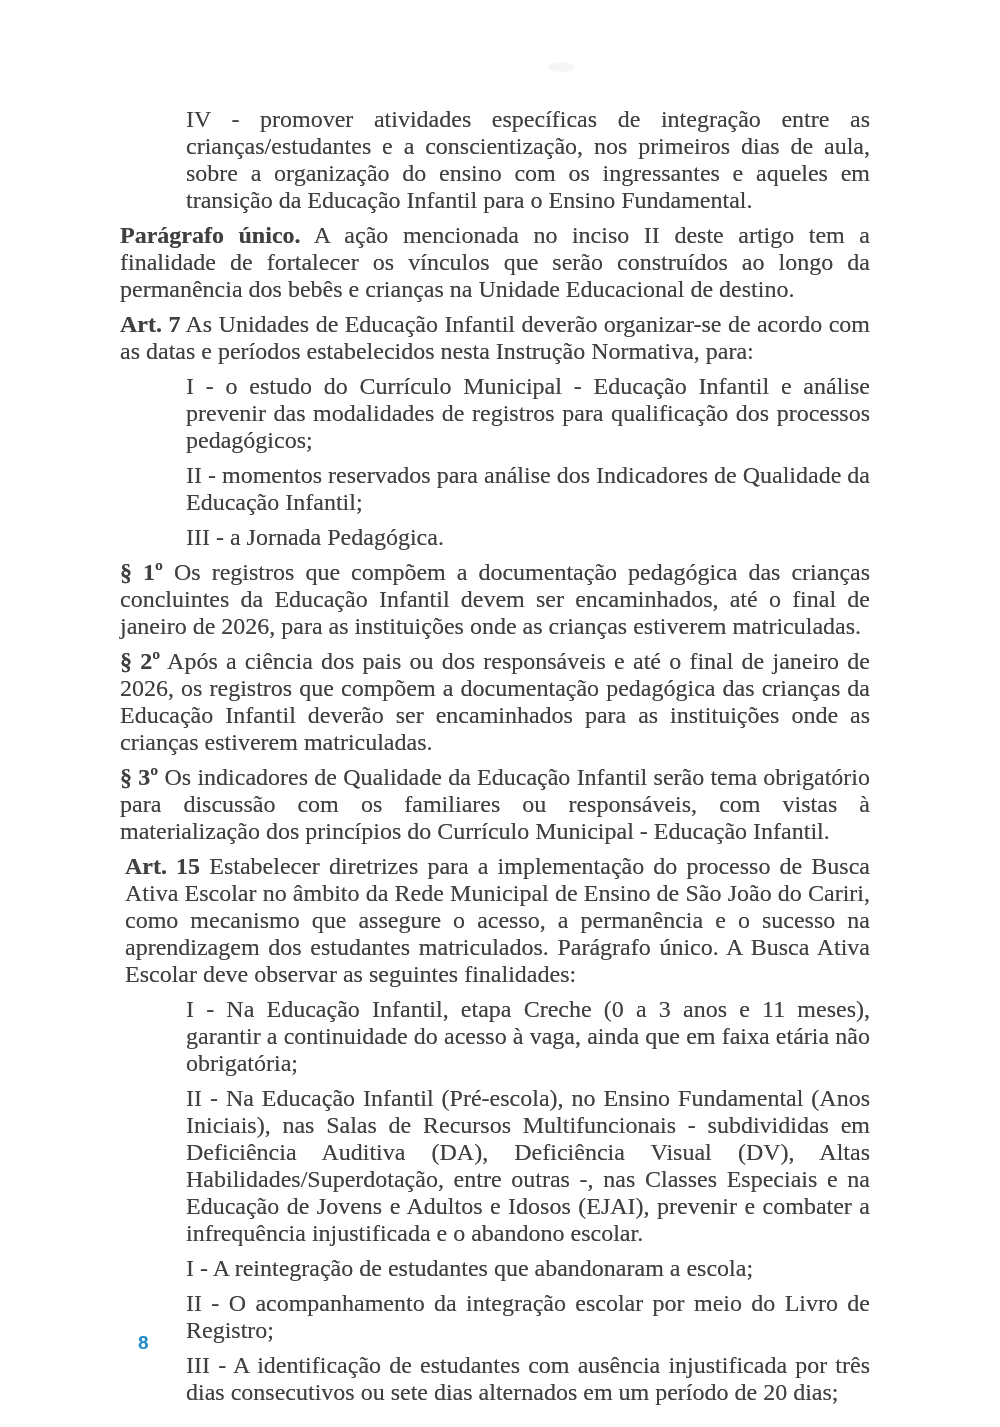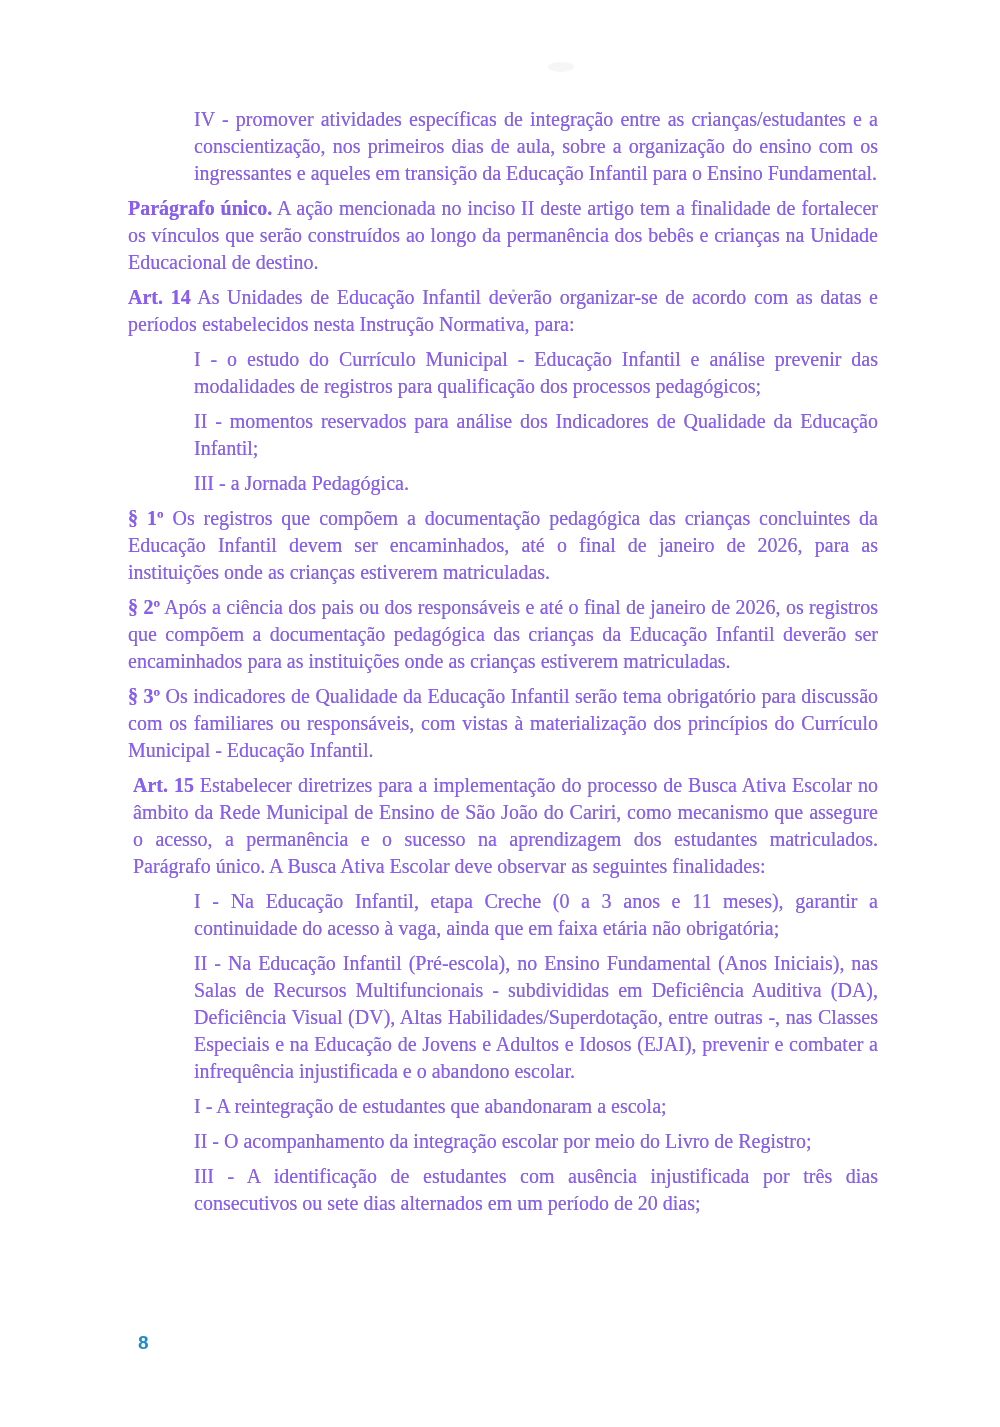--- a/index.html
+++ b/index.html
@@ -14,25 +14,25 @@
     font-family: "Liberation Serif", serif;
     overflow: hidden;
   }
   .page {
     position: absolute;
     inset: 0;
     background: #ffffff;
   }
   .content {
     position: absolute;
-    left: 128px;
+    left: 120px;
     top: 106px;
     width: 750px;
-    color: #8b5cf6;
-    font-size: 20px;
+    color: #404040;
+    font-size: 24px;
     line-height: 27px;
     text-align: justify;
     text-shadow: 0 0 0.6px rgba(58, 68, 82, 0.55);
   }
   .content p {
     margin: 0 0 8px 0;
   }
   p.indent  { margin-left: 66px; }
   p.shift-5 { margin-left: 5px; }
   p.shift-24{ margin-left: 24px; }
@@ -72,21 +72,21 @@
 
   <div class="artifact-smudge"></div>
   <div class="artifact-dot"></div>
 
   <div class="content">
 
     <p class="indent"><span>IV - promover atividades específicas de integração entre as crianças/estudantes e a conscientização, nos primeiros dias de aula, sobre a organização do ensino com os ingressantes e aqueles em transição da Educação Infantil para o Ensino Fundamental.</span></p>
 
     <p class="flush"><span class="lead">Parágrafo único.</span> <span>A ação mencionada no inciso II deste artigo tem a finalidade de fortalecer os vínculos que serão construídos ao longo da permanência dos bebês e crianças na Unidade Educacional de destino.</span></p>
 
-    <p class="flush"><span class="lead">Art. 14</span> <span>As Unidades de Educação Infantil deverão organizar-se de acordo com as datas e períodos estabelecidos nesta Instrução Normativa, para:</span></p>
+    <p class="flush"><span class="lead">Art. 7</span> <span>As Unidades de Educação Infantil deverão organizar-se de acordo com as datas e períodos estabelecidos nesta Instrução Normativa, para:</span></p>
 
     <p class="indent"><span>I - o estudo do Currículo Municipal - Educação Infantil e análise prevenir das modalidades de registros para qualificação dos processos pedagógicos;</span></p>
 
     <p class="indent"><span>II - momentos reservados para análise dos Indicadores de Qualidade da Educação Infantil;</span></p>
 
     <p class="indent"><span>III - a Jornada Pedagógica.</span></p>
 
     <p class="flush"><span class="lead">§ 1º</span> <span>Os registros que compõem a documentação pedagógica das crianças concluintes da Educação Infantil devem ser encaminhados, até o final de janeiro de 2026, para as instituições onde as crianças estiverem matriculadas.</span></p>
 
     <p class="flush"><span class="lead">§ 2º</span> <span>Após a ciência dos pais ou dos responsáveis e até o final de janeiro de 2026, os registros que compõem a documentação pedagógica das crianças da Educação Infantil deverão ser encaminhados para as instituições onde as crianças estiverem matriculadas.</span></p>

